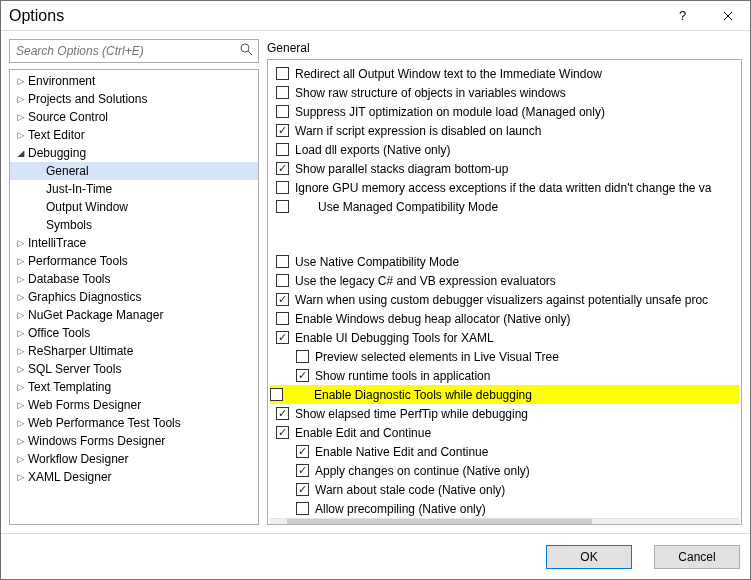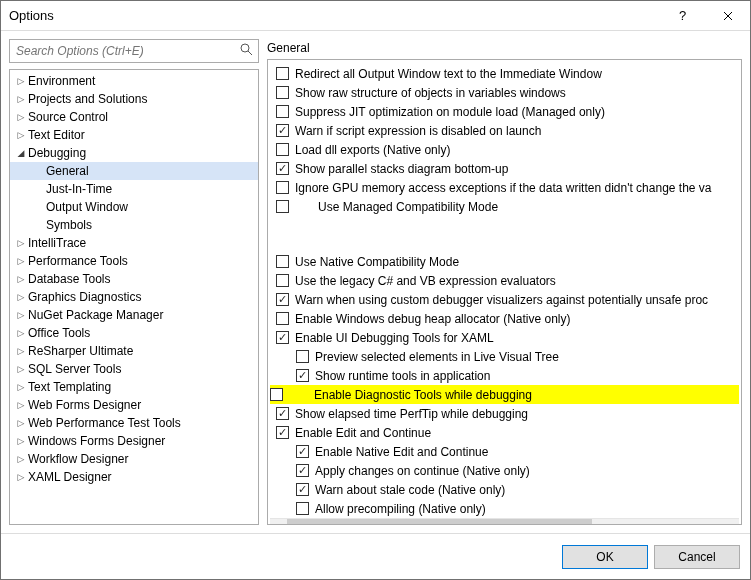--- a/index.html
+++ b/index.html
@@ -19,21 +19,21 @@
     flex-direction: column;
   }
   .titlebar {
     height: 30px;
     display: flex;
     align-items: center;
     padding: 0 0 0 8px;
     background: #fff;
     border-bottom: 1px solid #ddd;
   }
-  .titlebar .title { flex: 1; font-size: 13px; }
+  .titlebar .title { flex: 1; font-size: 16px; }
   .titlebar .tb-btn {
     width: 45px; height: 29px;
     display: flex; align-items: center; justify-content: center;
     font-size: 13px;
     cursor: default;
   }
   .body {
     flex: 1;
     display: flex;
     padding: 8px;
@@ -136,21 +136,21 @@
     align-items: center;
   }
   .hscroll-btn { width:17px; height:17px; display:flex;align-items:center;justify-content:center; color:#606060; font-size:9px;}
   .hscroll-track { flex:1; height:17px; background:#f0f0f0; position:relative;}
   .hscroll-thumb { position:absolute; left:0; top:0; height:17px; width:70%; background:#cdcdcd;}
   .footer {
     height: 46px;
     display: flex;
     justify-content: flex-end;
     align-items: center;
-    gap: 6px;
+    gap: 22px;
     padding: 4px 10px;
     border-top: 1px solid #ddd;
   }
   .btn {
     min-width: 86px;
     height: 24px;
     border: 1px solid #adadad;
     background: #e1e1e1;
     display: inline-flex;
     align-items: center;

